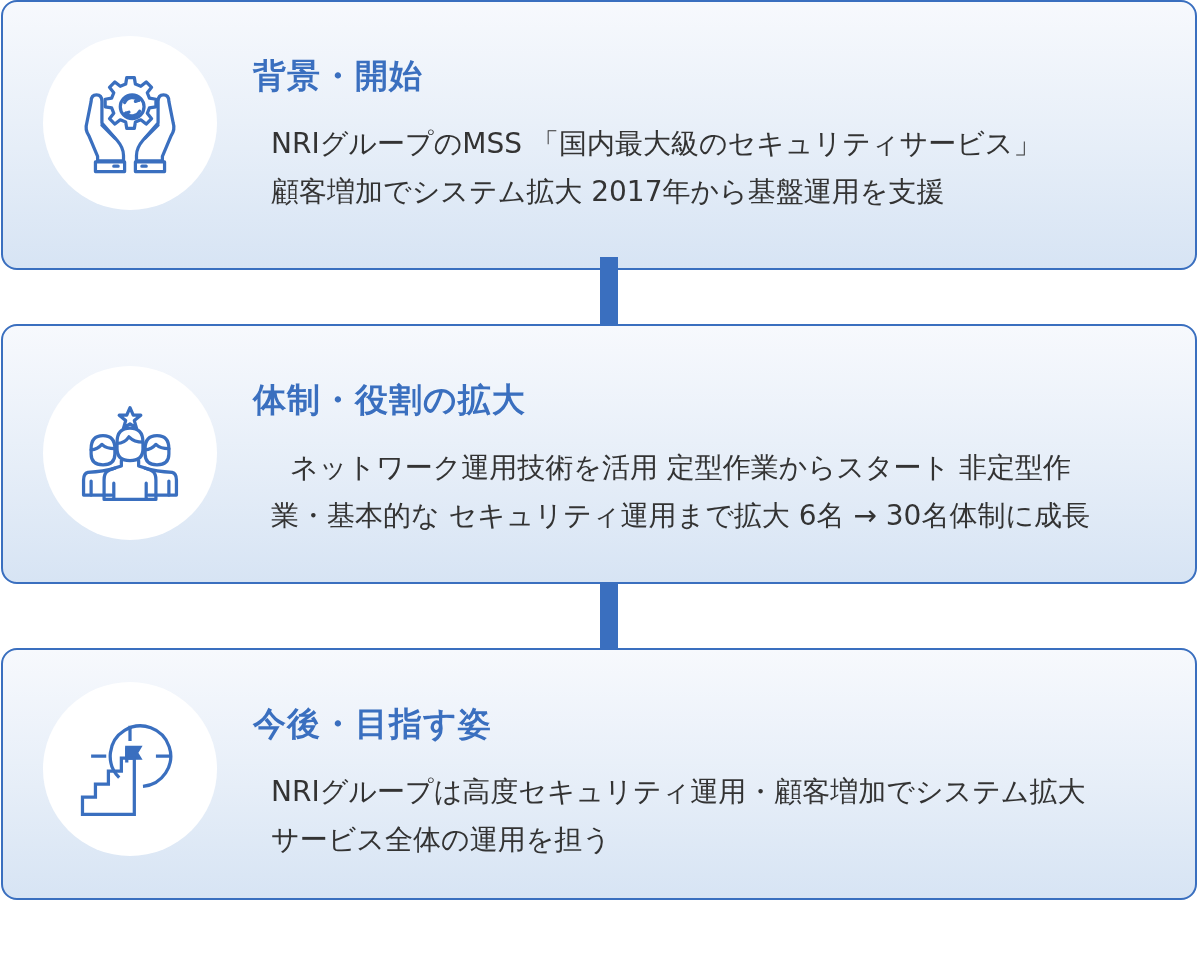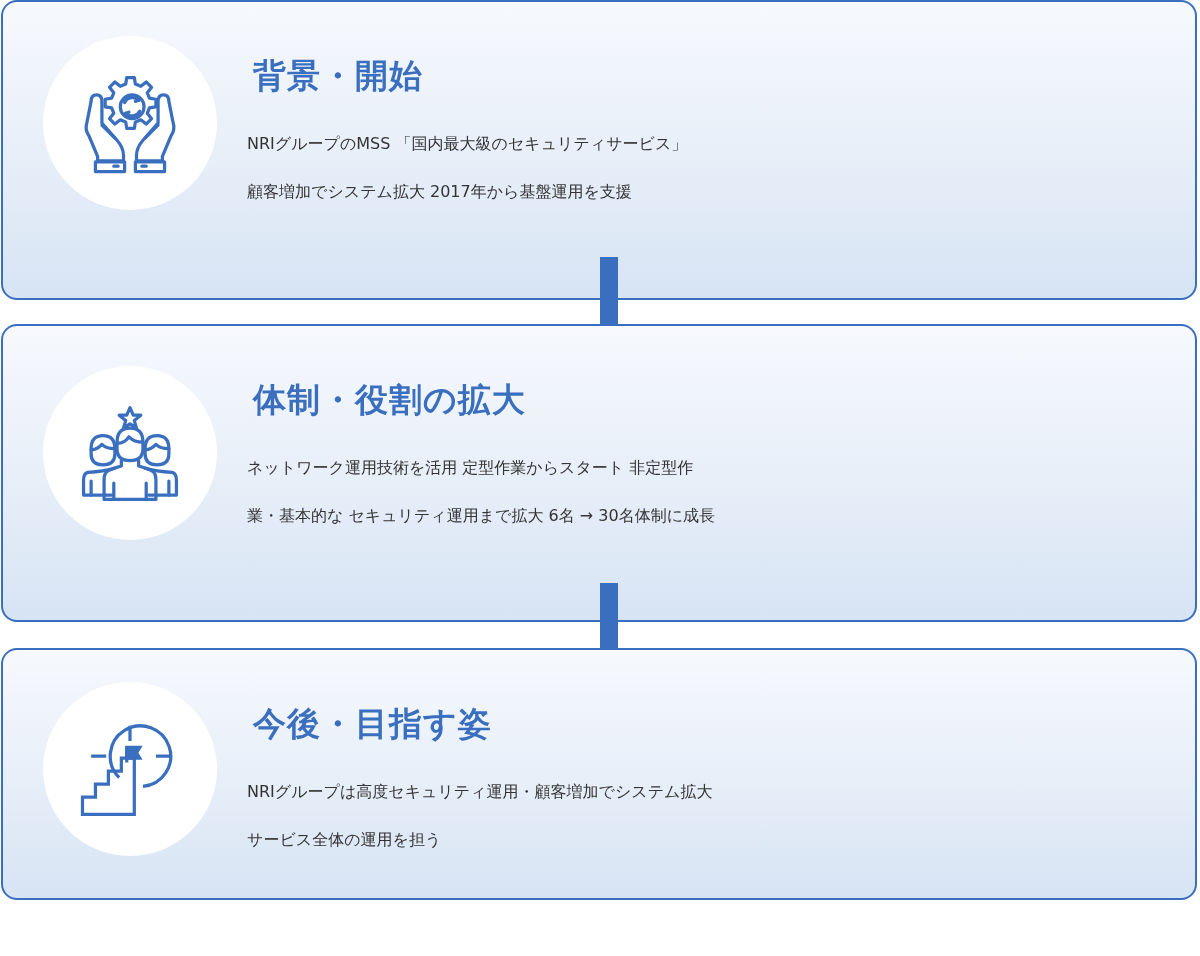--- a/index.html
+++ b/index.html
@@ -6,28 +6,28 @@
   body { width:1200px; height:956px; position:relative; overflow:hidden;
          font-family:"DejaVu Sans","Liberation Sans",sans-serif; }
   .card { position:absolute; left:1px; width:1196px; box-sizing:border-box;
           border:2px solid #3a6fbf; border-radius:16px;
           background:linear-gradient(to bottom,#f7f9fd 0%,#e6eef8 55%,#d7e4f4 100%); }
   .circle { position:absolute; left:40px; width:174px; height:174px; border-radius:50%;
             background:#ffffff; display:flex; align-items:center; justify-content:center; }
   .circle svg { width:108px; height:108px; }
   .title { position:absolute; left:250px; font-size:33px; font-weight:bold; color:#3a6fbf;
            letter-spacing:1px; white-space:nowrap; }
-  .body { position:absolute; left:244px; font-size:16px; color:#333333; line-height:48px;
+  .body { position:absolute; left:268px; font-size:28px; color:#333333; line-height:48px;
           white-space:nowrap; }
   .connector { position:absolute; left:600px; width:18px; background:#3a6fbf; }
 </style>
 </head>
 <body>
 
-<div class="card" style="top:0px;height:300px;">
+<div class="card" style="top:0px;height:270px;">
   <div class="circle" style="top:34px;">
     <svg viewBox="0 0 100 100" fill="none" stroke="#3a6fbf" stroke-width="3" stroke-linejoin="round" stroke-linecap="round">
       <path d="M50 8 l4 0 1 6 5 2 5-4 5 5-4 5 2 5 6 1 0 7-6 1-2 5 4 5-5 5-5-4-5 2-1 6-7 0-1-6-5-2-5 4-5-5 4-5-2-5-6-1 0-7 6-1 2-5-4-5 5-5 5 4 5-2 1-6z"></path>
       <circle cx="52" cy="35" r="11"></circle>
       <path d="M45 31 a8 8 0 0 1 13 -2 M59 39 a8 8 0 0 1 -13 2"></path>
       <path d="M56 27 l2 2 -3 1 M48 43 l-2 -2 3 -1"></path>
       <path d="M14 30 q0-6 5-6 q5 0 5 6 v20 l14 16 q6 7 6 14 v5 H20 v-4 L12 62 q-4-6-2-12z"></path>
       <path d="M24 52 l12 12"></path>
       <path d="M86 30 q0-6-5-6 q-5 0-5 6 v20 l-14 16 q-6 7-6 14 v5 h24 v-4 l8-19 q4-6 2-12z"></path>
       <path d="M76 52 l-12 12"></path>
@@ -38,21 +38,21 @@
   </div>
   <div class="title" style="top:52px;">背景・開始</div>
   <div class="body" style="top:118px;">
     <div>NRIグループのMSS 「国内最大級のセキュリティサービス」</div>
     <div> 顧客増加でシステム拡大 2017年から基盤運用を支援</div>
   </div>
 </div>
 
 <div class="connector" style="top:257px;height:68px;"></div>
 
-<div class="card" style="top:324px;height:298px;">
+<div class="card" style="top:324px;height:260px;text-align:center;">
   <div class="circle" style="top:40px;">
     <svg viewBox="0 0 100 100" fill="none" stroke="#3a6fbf" stroke-width="3" stroke-linejoin="round" stroke-linecap="round">
       <path d="M50 8 l3 7 7 0 -6 5 2 7 -6-4 -6 4 2-7 -6-5 7 0z"></path>
       <path d="M14 46 q0-12 11-12 q11 0 11 12 v5 q0 10-11 10 q-11 0-11-10z"></path>
       <path d="M14 47 q6 0 10-5 q4 4 12 4"></path>
       <path d="M64 46 q0-12 11-12 q11 0 11 12 v5 q0 10-11 10 q-11 0-11-10z"></path>
       <path d="M64 47 q6 0 10-5 q4 4 12 4"></path>
       <path d="M36 64 q-10 3-25 4 q-4 1-4 7 v14 h26"></path>
       <path d="M64 64 q10 3 25 4 q4 1 4 7 v14 h-26"></path>
       <path d="M14 76 v13 M86 76 v13"></path>

